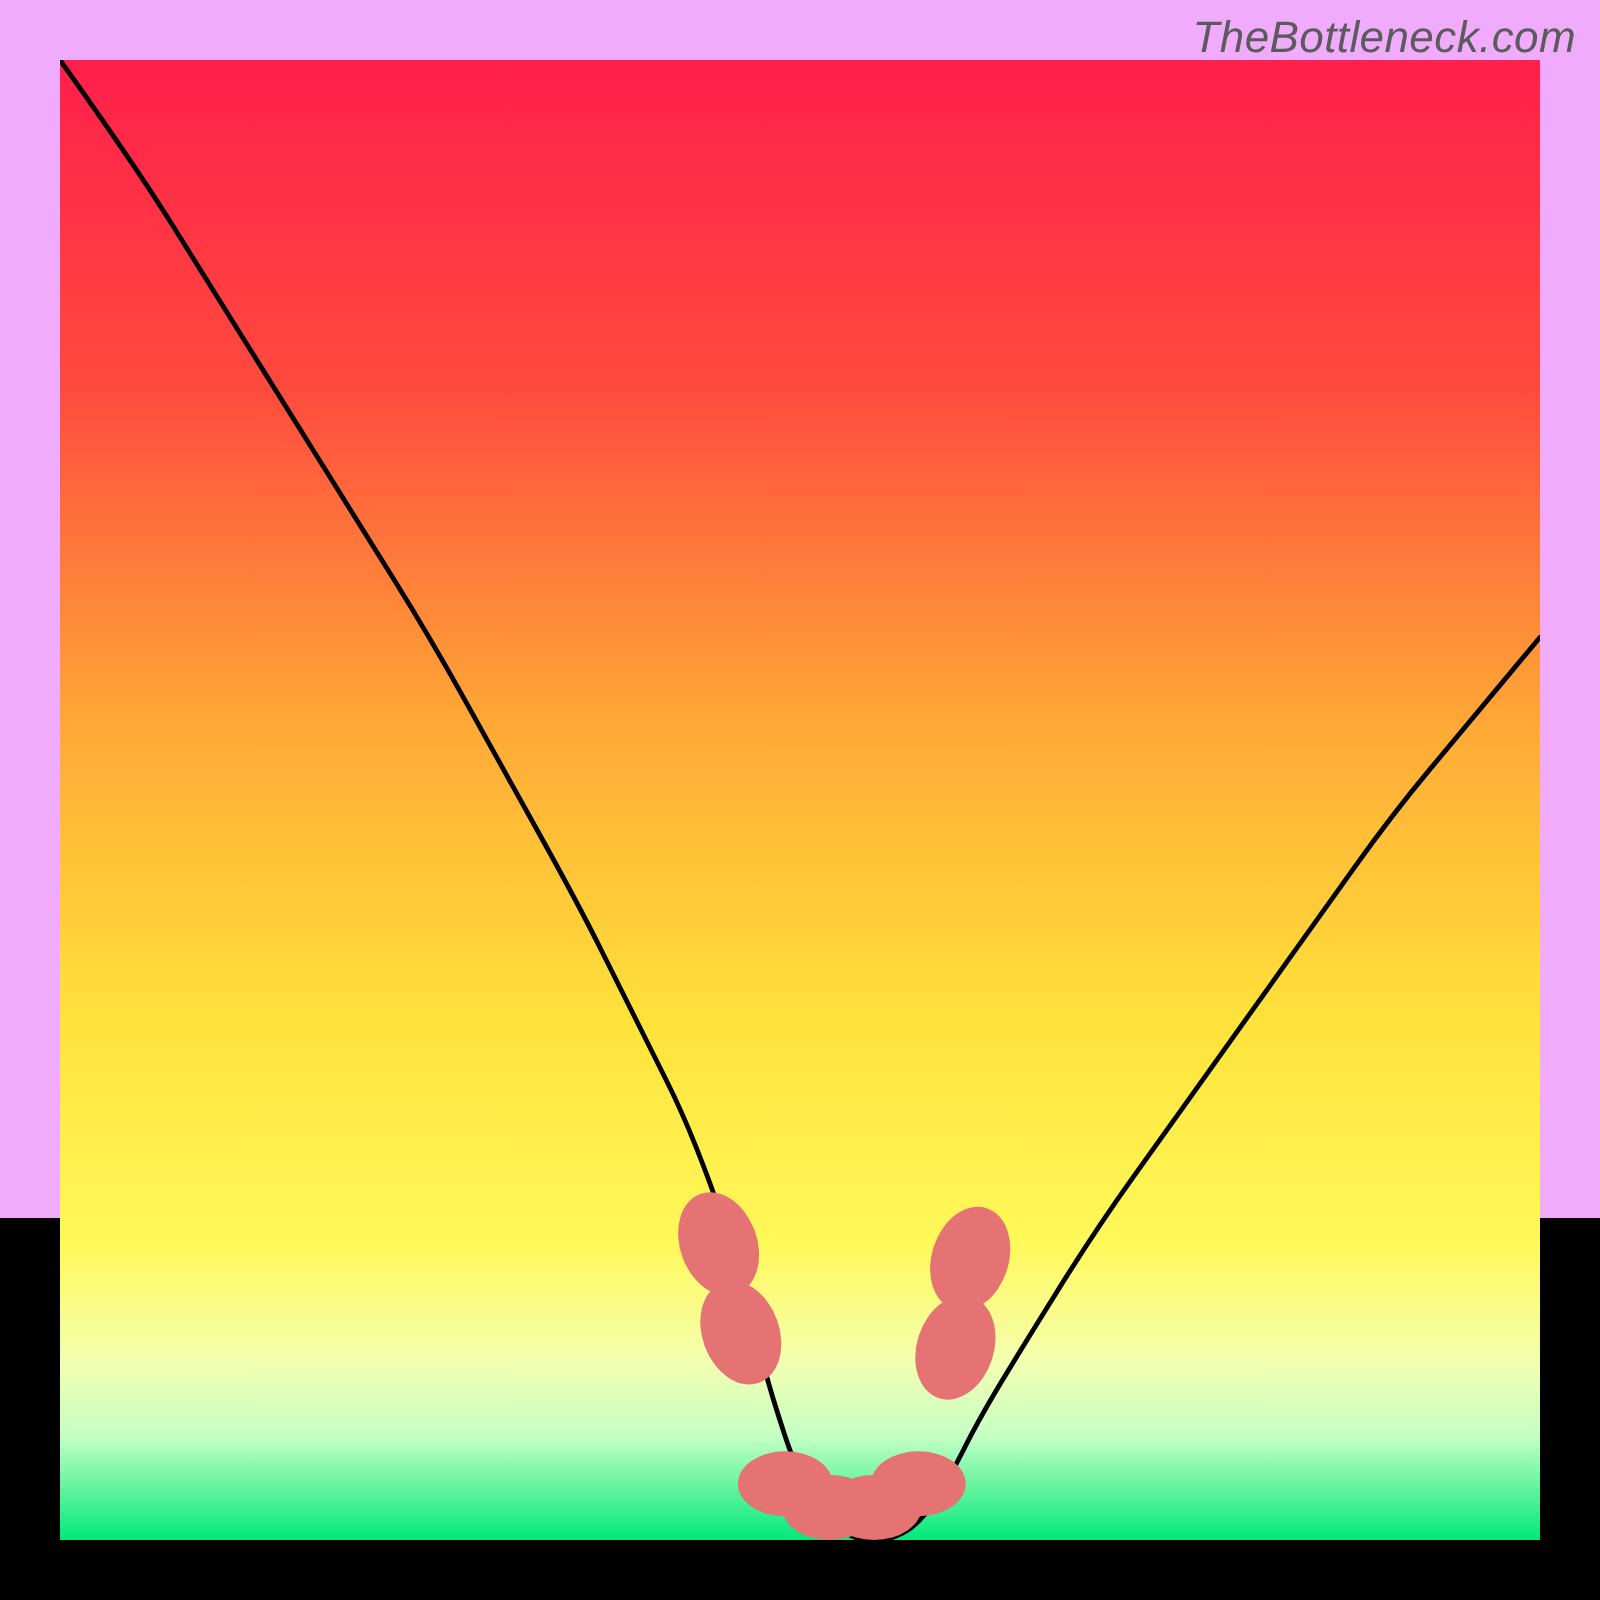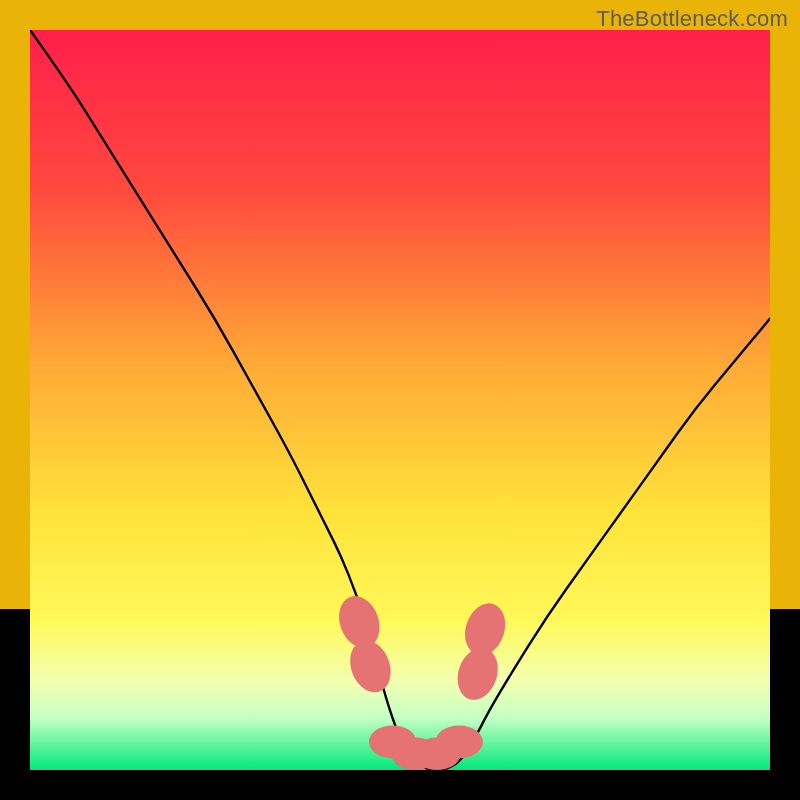--- a/index.html
+++ b/index.html
@@ -8,21 +8,22 @@
     width: 800px;
     height: 800px;
     overflow: hidden;
     background: #000;
     font-family: Arial, Helvetica, sans-serif;
   }
   .frame {
     position: relative;
     width: 800px;
     height: 609px;
-    background: #eab308;
+    background: #f0abfc;
+    font-style: italic;
   }
   .watermark {
     position: absolute;
     top: 6px;
     right: 12px;
     color: #5b5b5b;
     font-size: 22px;
     font-weight: 500;
     letter-spacing: 0.2px;
     z-index: 10;

